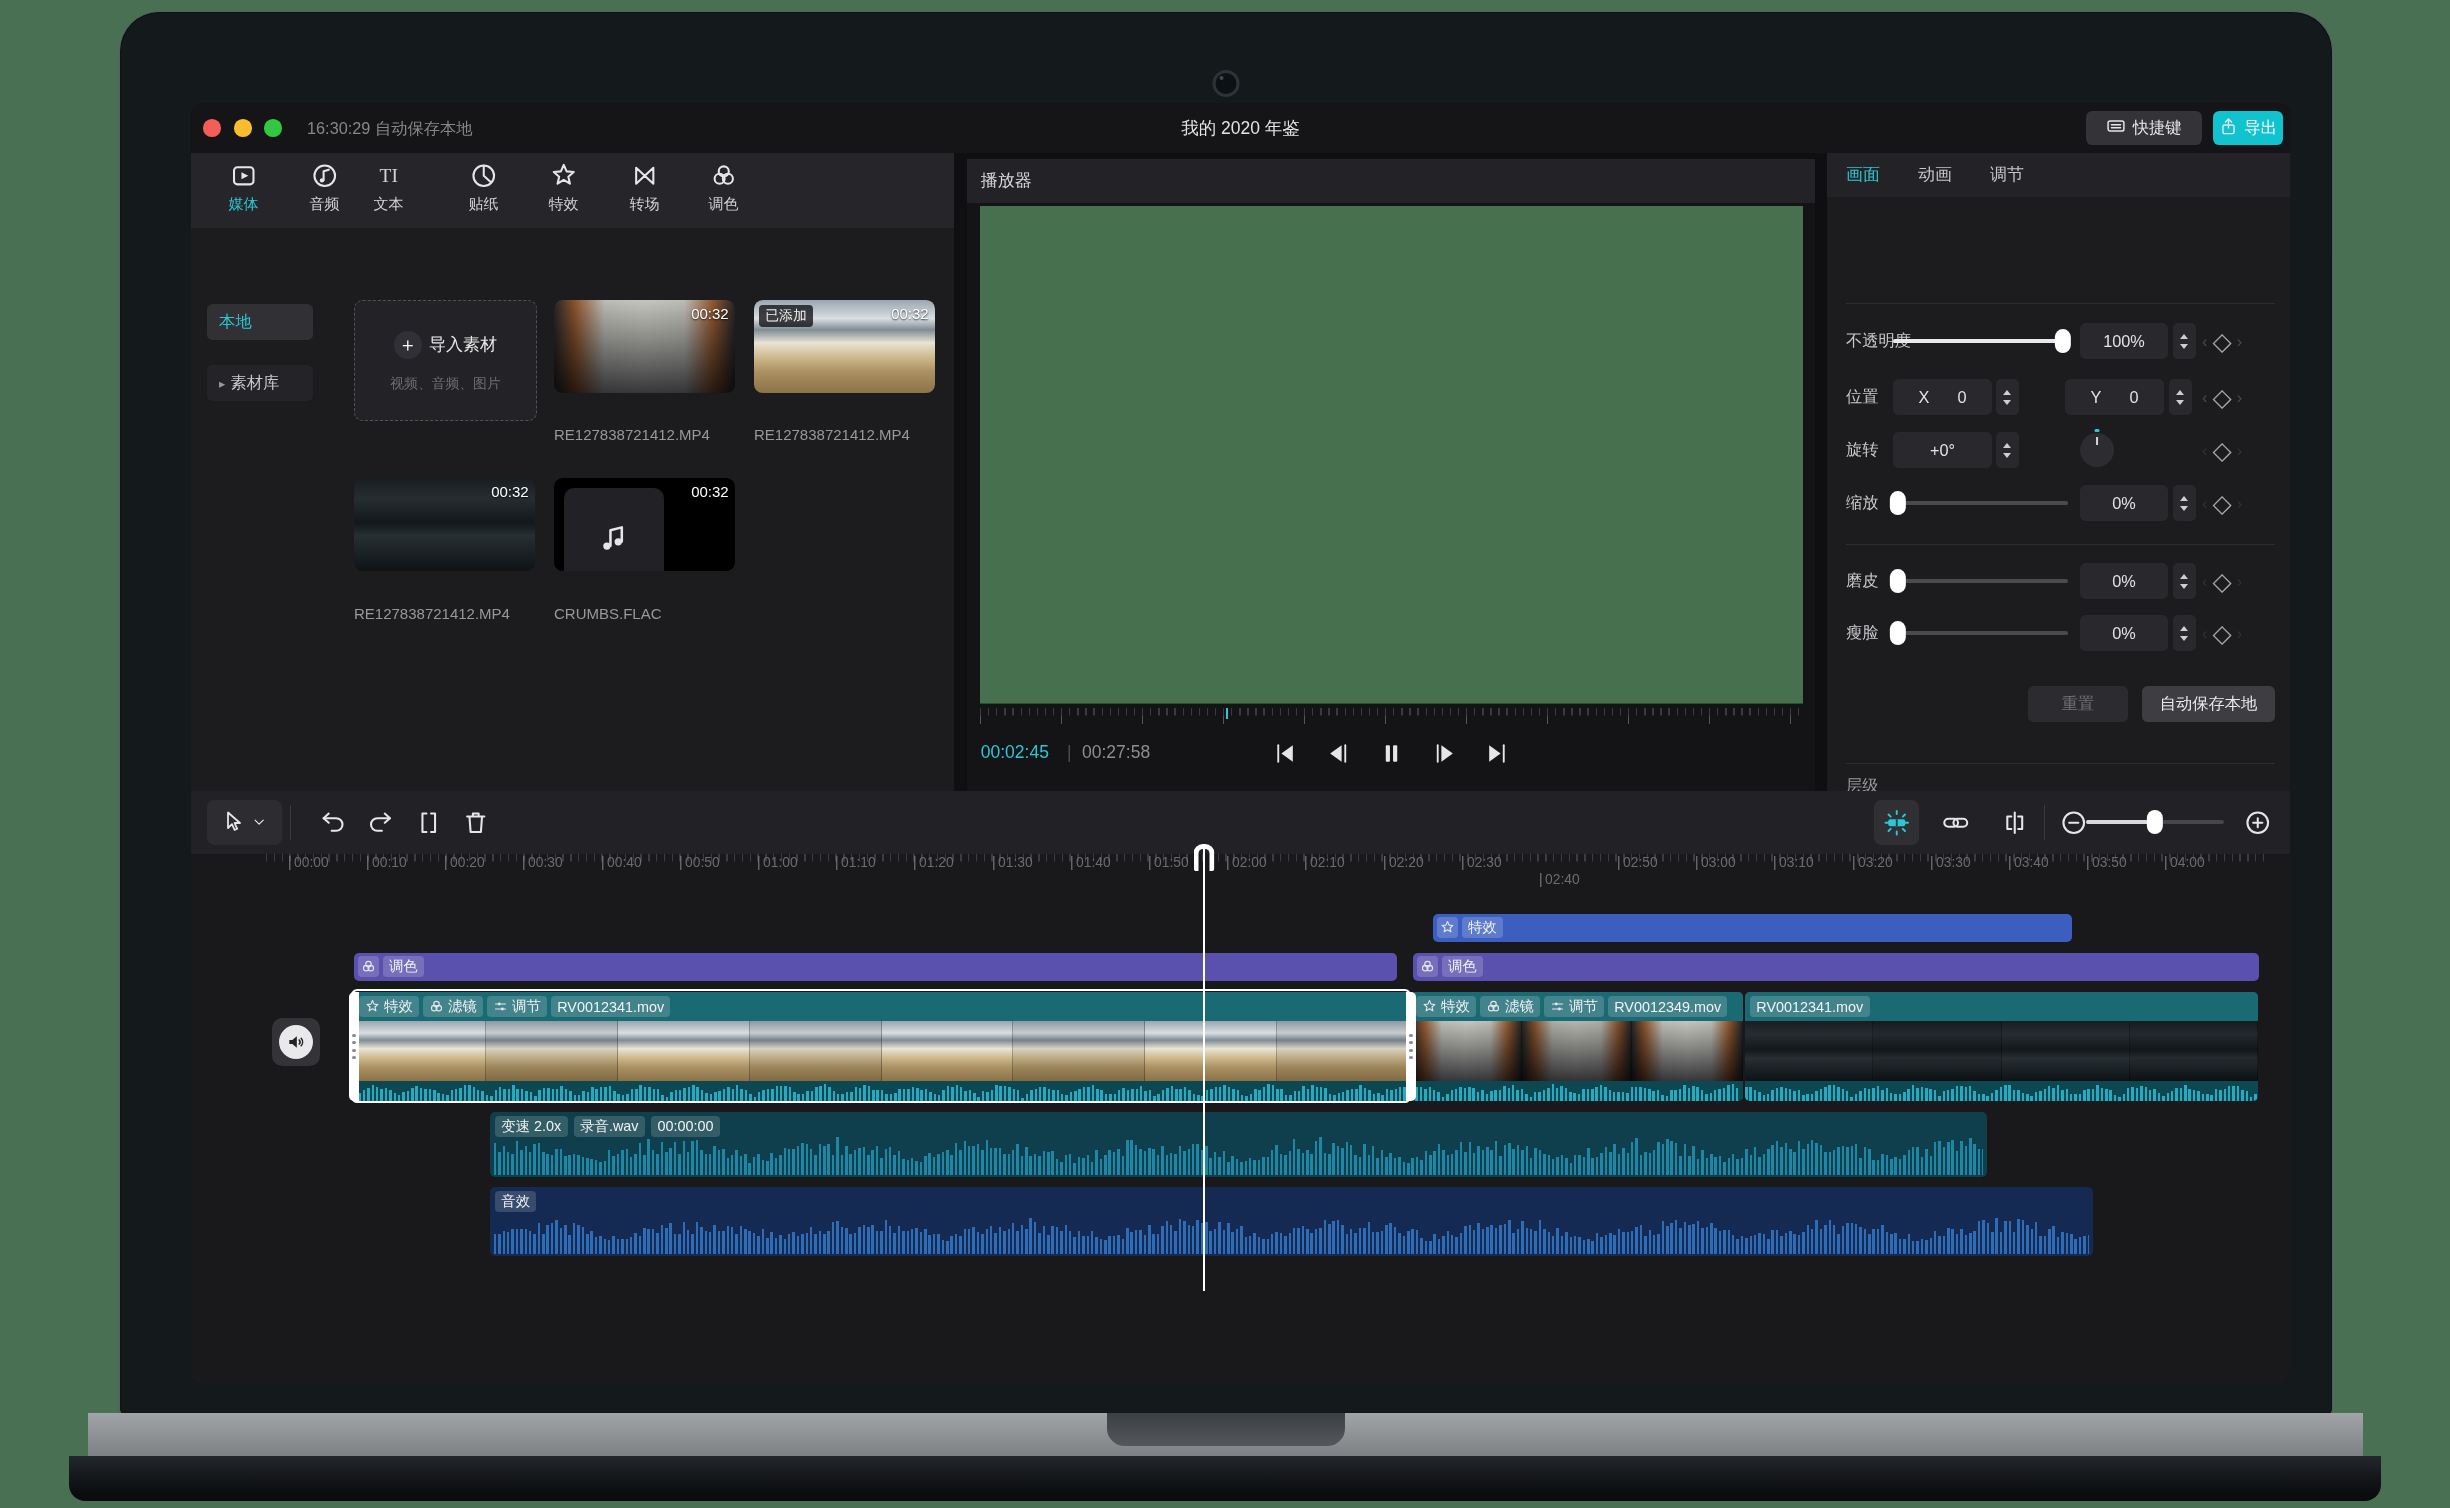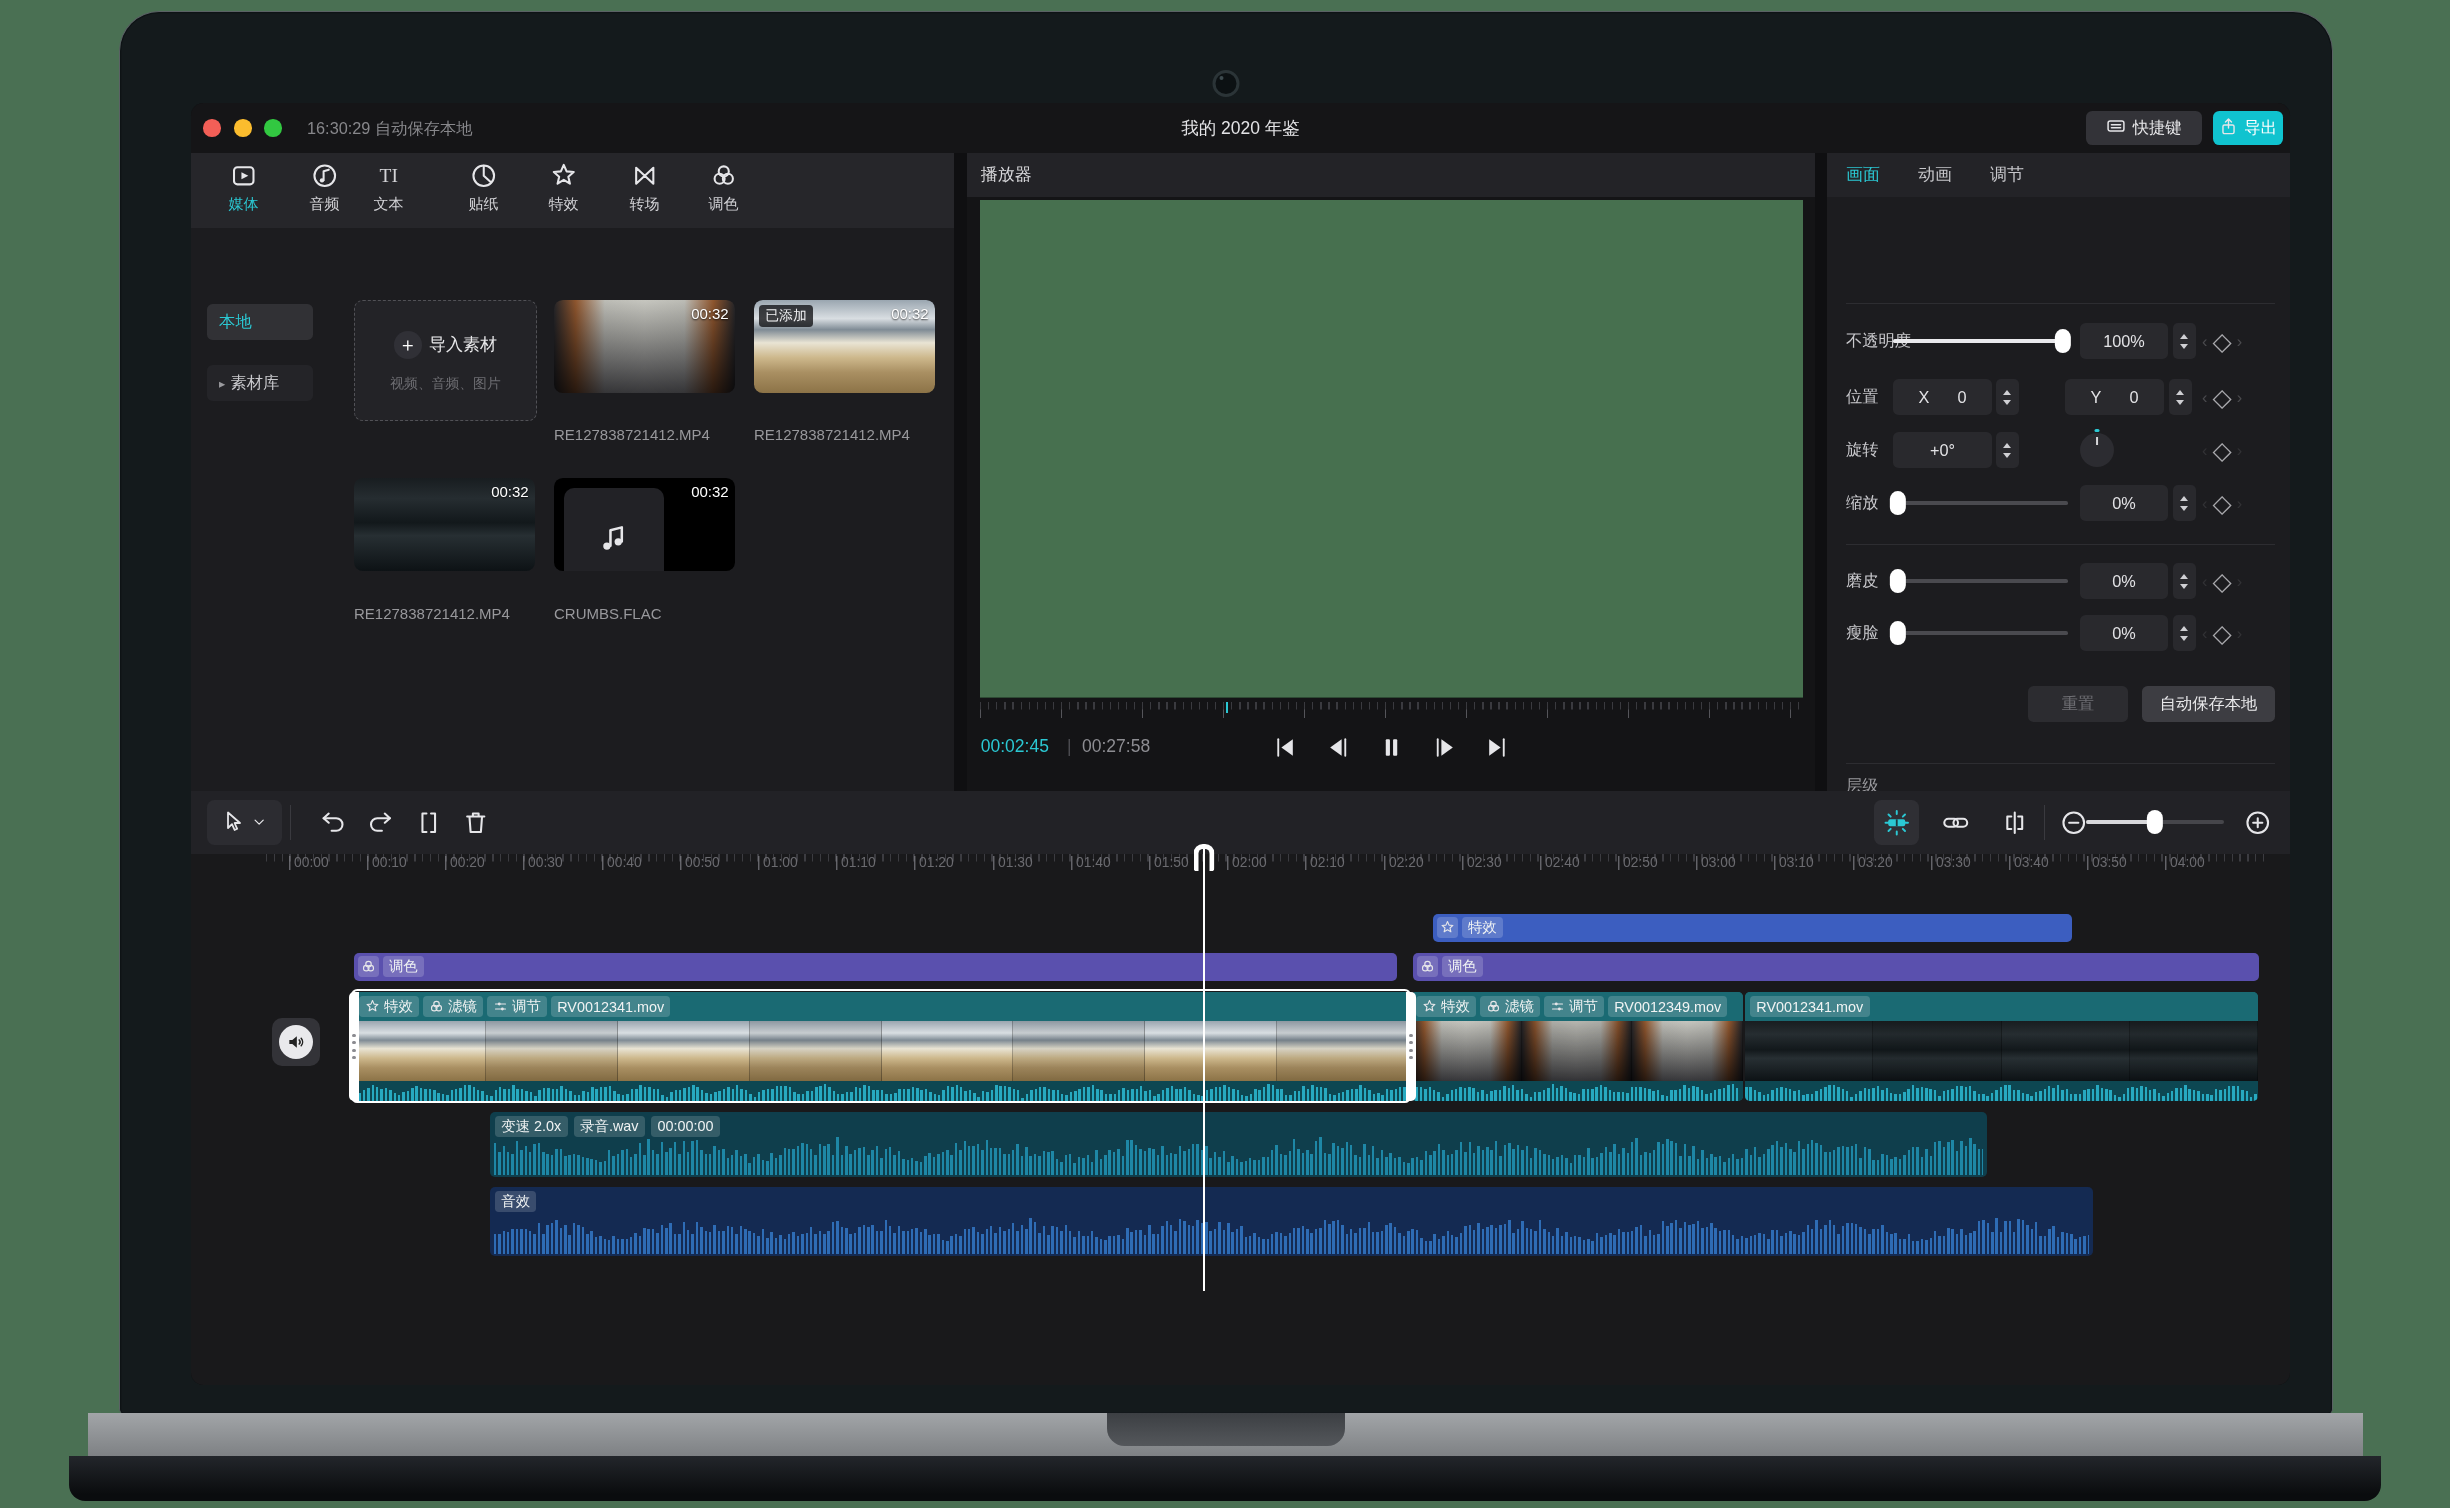--- a/index.html
+++ b/index.html
@@ -40,21 +40,21 @@
   .thumb{position:absolute;width:181px;height:93px;border-radius:8.8px;overflow:hidden;background:#000;}
   .thumb .dur{position:absolute;right:6.3px;top:5px;color:#fff;font-size:15px;text-shadow:0 0.6px 1.9px rgba(0,0,0,.8);}
   .thumb .added{position:absolute;left:5px;top:5px;background:rgba(10,10,12,.75);color:#f0f0f2;font-size:13.8px;padding:1.9px 6.3px;border-radius:3.8px;}
   .fname{position:absolute;width:188px;color:#98989c;font-size:15px;white-space:nowrap;overflow:hidden;text-overflow:ellipsis;}
   .bg-tunnel{background:linear-gradient(90deg,#2e2e33 0%,#b06a3a 12%,#e8e8e4 28%,#f4f4f0 50%,#e8e8e4 72%,#b06a3a 88%,#2e2e33 100%),linear-gradient(180deg,#cfcfcb,#3a3a3e);background-blend-mode:multiply;}
   .bg-flood{background:linear-gradient(180deg,#9aa6b0 0%,#d9dee2 20%,#7f8b95 32%,#e9e4d4 46%,#cdb88c 62%,#a98f62 78%,#8c7347 100%);}
   .bg-garage{background:linear-gradient(180deg,#181d20 0%,#262d31 22%,#12181b 48%,#272f33 62%,#0d1215 100%);}
   .bg-music{background:#000;}
   .music-inner{position:absolute;left:10px;top:10px;width:100px;height:99px;border-radius:10px;background:#222226;display:flex;align-items:center;justify-content:center;}
   
-  #player{left:776px;top:50px;width:848px;height:814px;background:#141416;text-align:right;}
+  #player{left:776px;top:56px;width:848px;height:814px;background:#141416;text-align:right;}
   #pv-green{position:absolute;left:12.5px;top:47px;width:823px;height:497px;background:#47704f;border-bottom:1.3px solid #2e4a34;}
   #pv-ruler{position:absolute;left:12.5px;top:549px;width:823px;height:25px;
     background:repeating-linear-gradient(90deg,#3a3a3f 0 1.3px,transparent 1.3px 8.1px),repeating-linear-gradient(90deg,#55555a 0 1.3px,transparent 1.3px 81px);
     background-size:100% 7.5px,100% 16.3px;background-repeat:no-repeat;}
   #pv-tick{position:absolute;left:30%;top:0;width:1.9px;height:11.3px;background:#2bc8d3;}
   .timecode{position:absolute;top:583px;font-size:17.5px;}
   .transport{position:absolute;top:575px;width:38px;height:38px;display:flex;align-items:center;justify-content:center;}
   .transport svg{width:25px;height:25px;}
   
   #inspector{left:1636px;top:50px;width:463px;height:638px;}
@@ -493,21 +493,21 @@
         <span class="rlabel" style="left: 491px;"><b>|</b>01:00</span>
         <span class="rlabel" style="left: 569px;"><b>|</b>01:10</span>
         <span class="rlabel" style="left: 647px;"><b>|</b>01:20</span>
         <span class="rlabel" style="left: 726px;"><b>|</b>01:30</span>
         <span class="rlabel" style="left: 804px;"><b>|</b>01:40</span>
         <span class="rlabel" style="left: 882px;"><b>|</b>01:50</span>
         <span class="rlabel" style="left: 960px;"><b>|</b>02:00</span>
         <span class="rlabel" style="left: 1038px;"><b>|</b>02:10</span>
         <span class="rlabel" style="left: 1117px;"><b>|</b>02:20</span>
         <span class="rlabel" style="left: 1195px;"><b>|</b>02:30</span>
-        <span class="rlabel" style="left: 1273px;"><b>|</b>02:40</span>
+        <span class="rlabel" style="left: 1273px; margin-top: 17px;"><b>|</b>02:40</span>
         <span class="rlabel" style="left: 1351px;"><b>|</b>02:50</span>
         <span class="rlabel" style="left: 1429px;"><b>|</b>03:00</span>
         <span class="rlabel" style="left: 1507px;"><b>|</b>03:10</span>
         <span class="rlabel" style="left: 1586px;"><b>|</b>03:20</span>
         <span class="rlabel" style="left: 1664px;"><b>|</b>03:30</span>
         <span class="rlabel" style="left: 1742px;"><b>|</b>03:40</span>
         <span class="rlabel" style="left: 1820px;"><b>|</b>03:50</span>
         <span class="rlabel" style="left: 1898px;"><b>|</b>04:00</span>
       </div>
 

